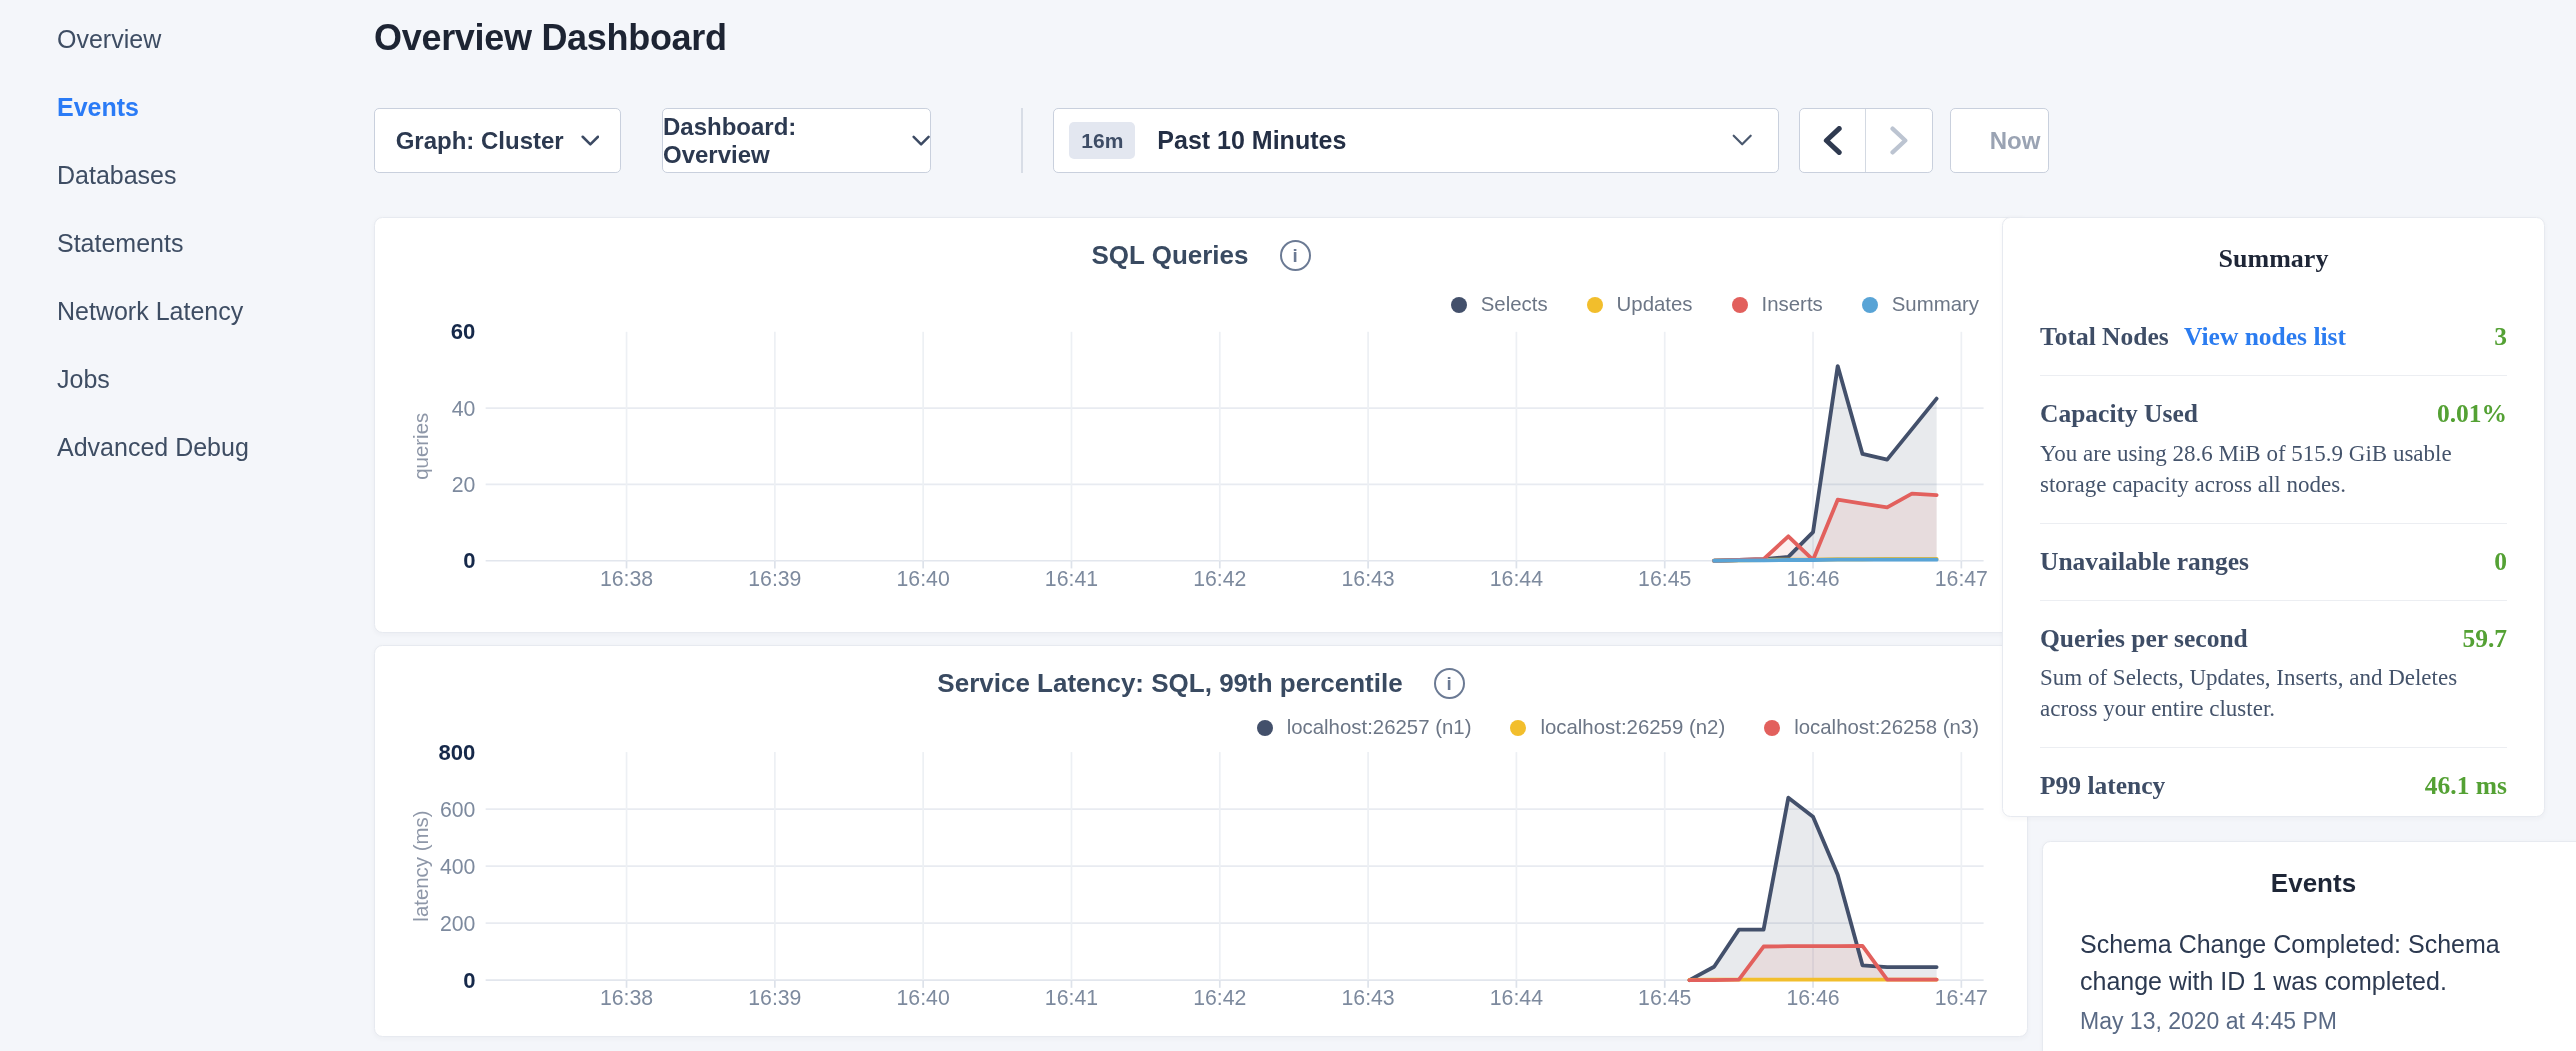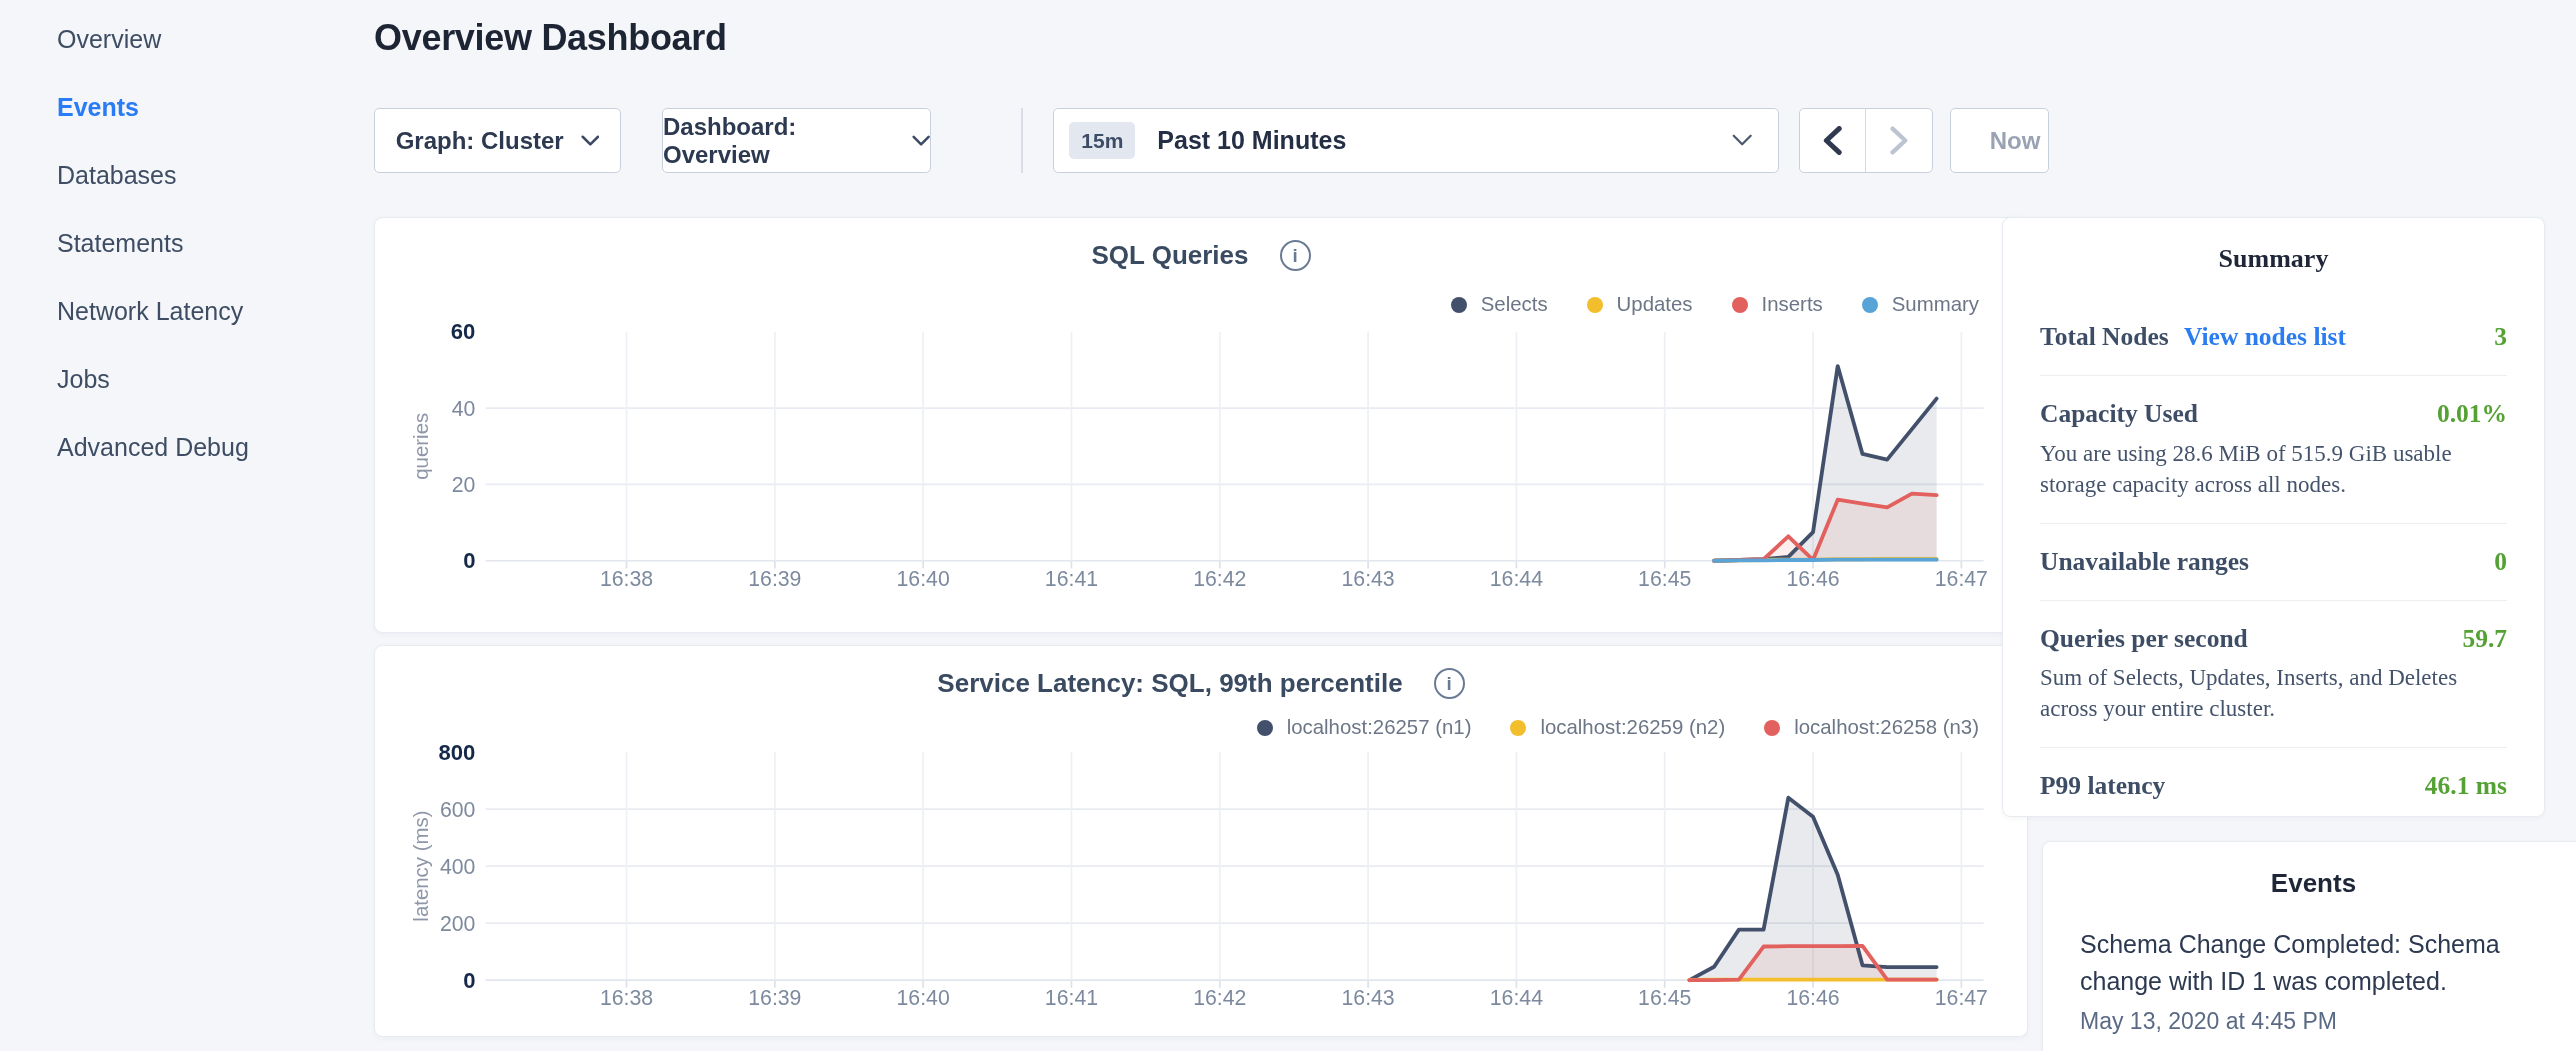--- a/index.html
+++ b/index.html
@@ -129,21 +129,21 @@
   </div>
   <div class="ctrl dropdown-dashboard">
     <span>Dashboard: Overview</span>
     <svg width="18.7" height="12" viewBox="0 0 22 14">
         <polyline points="2,2 11,11 20,2" fill="none" stroke="#3c4a63" stroke-width="3" stroke-linecap="round" stroke-linejoin="round"></polyline>
       </svg>
   </div>
   <div class="header-divider"></div>
 
   <div class="ctrl time-picker">
-    <span class="time-badge">15m</span>
+    <span class="time-badge">16m</span>
     <span class="time-label">Past 10 Minutes</span>
     <svg class="time-chev" width="20.4" height="12.8" viewBox="0 0 24 15">
         <polyline points="2,2 12,12 22,2" fill="none" stroke="#4a586e" stroke-width="2.6" stroke-linecap="round" stroke-linejoin="round"></polyline>
       </svg>
   </div>
 
   <div class="arrow-group">
     <div class="arrow-btn">
       <svg width="18.7" height="29" viewBox="0 0 22 34">
           <polyline points="19,3 4,17 19,31" fill="none" stroke="#2f3a50" stroke-width="6" stroke-linecap="round" stroke-linejoin="round"></polyline>

